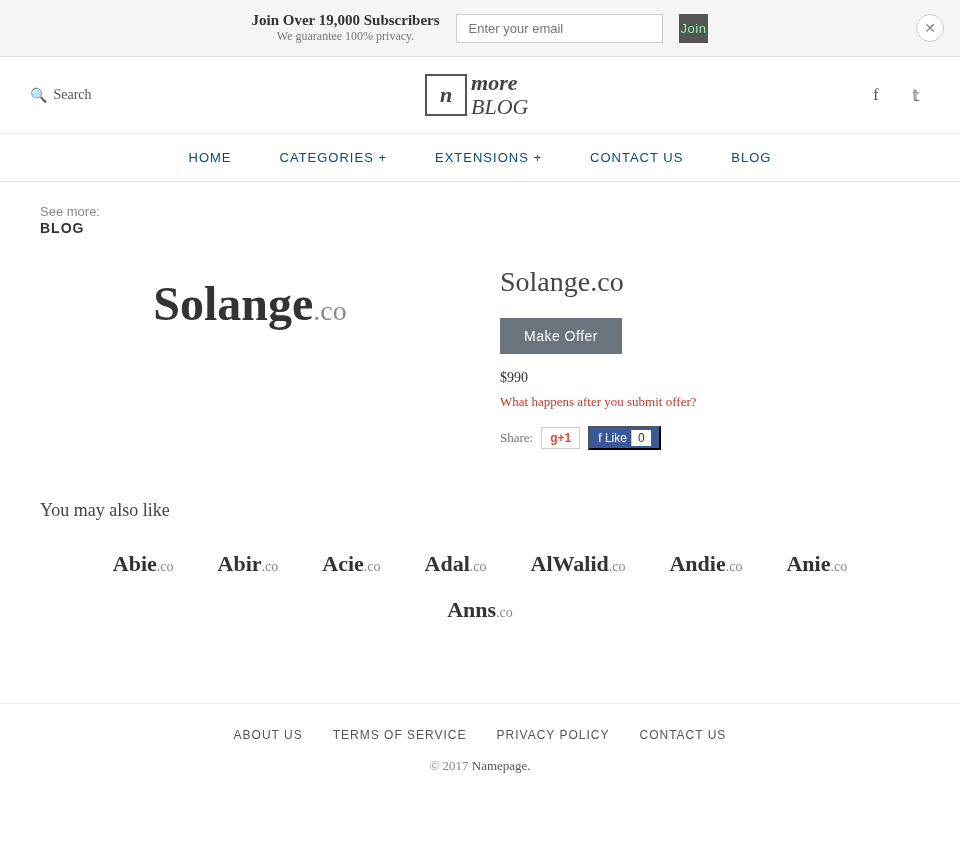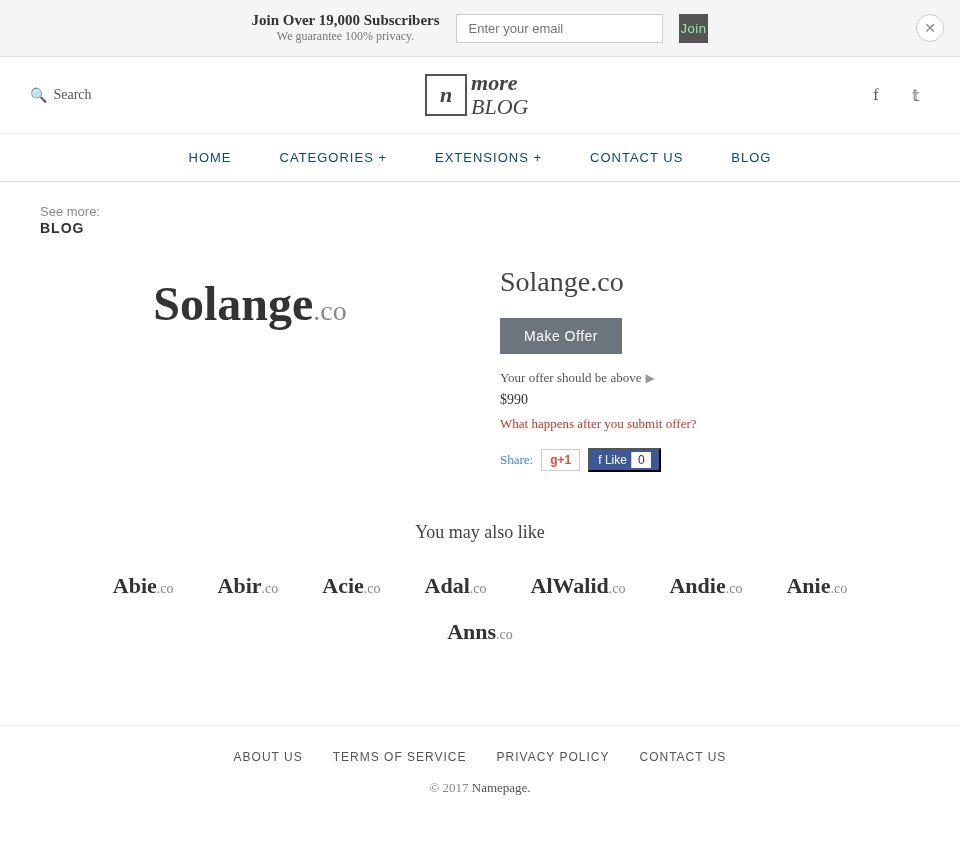--- a/index.html
+++ b/index.html
@@ -196,21 +196,21 @@
       cursor: pointer;
       margin-bottom: 16px;
       text-decoration: none;
       display: block;
     }
     .share-area {
       display: flex;
       align-items: center;
       gap: 8px;
     }
-    .share-label { font-size: 13px; color: #3b82f6; }
+    .share-label { font-size: 13px; color: #737373; }
     .gplus-btn {
       display: inline-flex;
       align-items: center;
       background: #fff;
       border: 1px solid #ccc;
       padding: 3px 8px;
       font-size: 12px;
       cursor: pointer;
       gap: 2px;
       color: #555;
@@ -230,21 +230,21 @@
       background: #fff;
       color: #333;
       padding: 1px 6px;
       font-size: 12px;
       border-left: 1px solid #ccc;
     }
 
     
     .similar-section {
       margin-top: 50px;
-      text-align: center;
+      text-align: left;
     }
     .similar-title {
       font-size: 18px;
       color: #444;
       margin-bottom: 30px;
       font-weight: normal;
     }
     .similar-grid {
       display: flex;
       flex-wrap: wrap;
@@ -393,24 +393,20 @@
 
     <div class="domain-image-area">
       <div class="domain-logo-display">
         <span>Solange</span><span class="co-ext">.co</span>
       </div>
     </div>
 
     <div class="domain-info-area">
       <div class="domain-title">Solange.co</div>
       <button class="make-offer-btn">Make Offer</button>
-      <div class="offer-info">
-        <span>Your offer should be above</span>
-        <span class="offer-arrow">▶</span>
-      </div>
       <div class="offer-price">$990</div>
       <a class="offer-link">What happens after you submit offer?</a>
       <div class="share-area">
         <span class="share-label">Share:</span>
         <button class="gplus-btn">
           <span class="gplus-text">g+1</span>
         </button>
         <button class="fb-like-btn">
           <span>f Like</span>
           <span class="fb-count">0</span>

